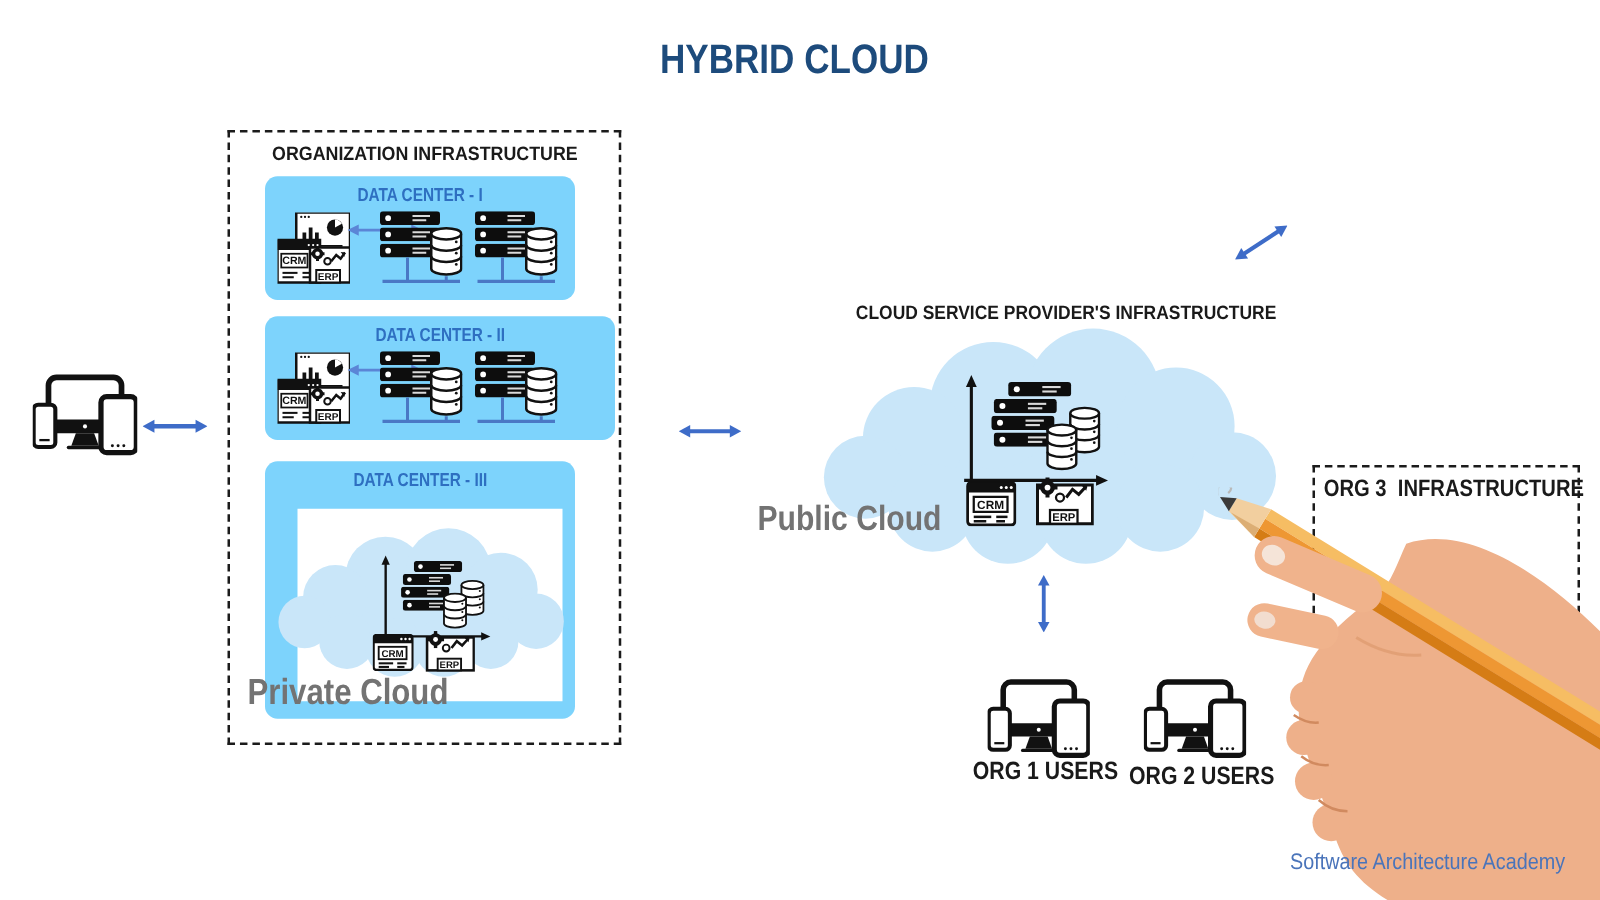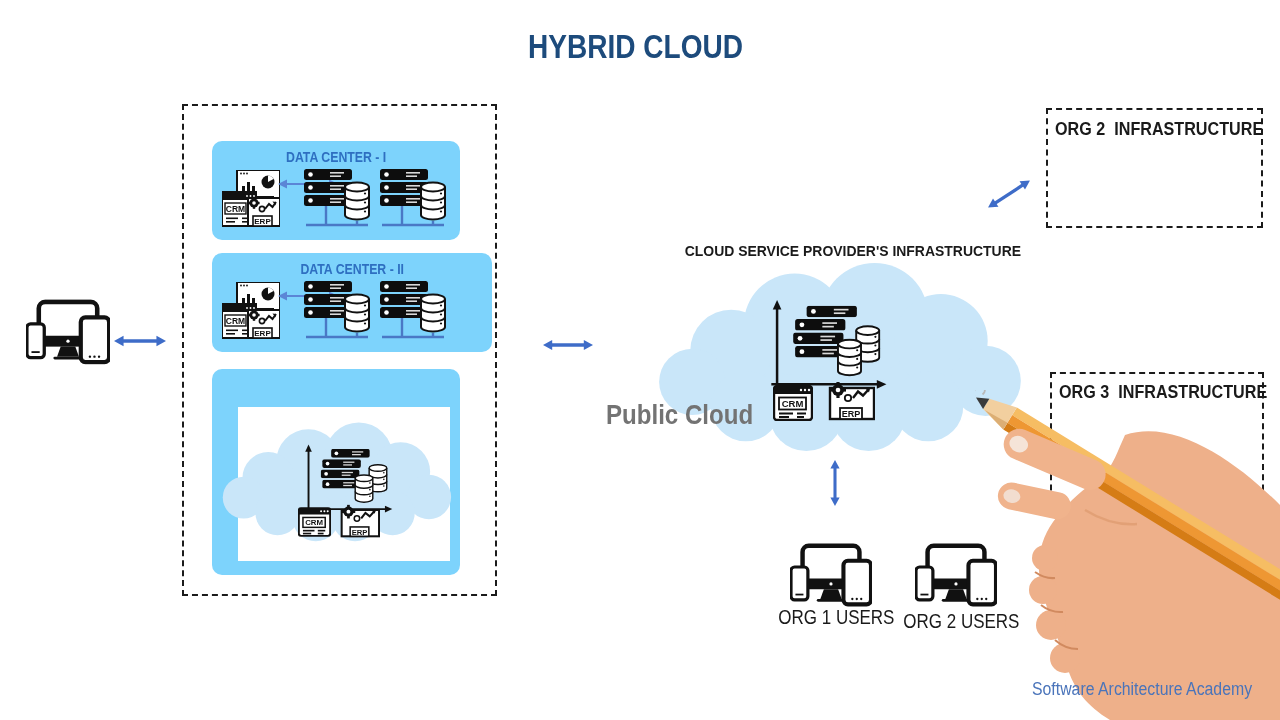--- a/index.html
+++ b/index.html
@@ -20,21 +20,21 @@
   .dc-title .cond-c{transform:scaleX(0.82);}
   .provider-heading{left:666px;top:242px;width:335px;text-align:center;font-weight:bold;font-size:15.5px;}
   .provider-heading .cond-c{transform:scaleX(0.90);}
   .cloud-label{font-weight:bold;color:#737373;}
   .private-label{left:196px;top:536px;font-size:29px;}
   .private-label .cond{transform:scaleX(0.86);}
   .public-label{left:606px;top:399px;font-size:28px;}
   .public-label .cond{transform:scaleX(0.86);}
   .orgbox-label{font-size:19px;font-weight:bold;}
   .orgbox-label .cond{transform:scaleX(0.85);}
-  .users-label{width:130px;text-align:left;font-size:20px;font-weight:normal;}
+  .users-label{width:130px;text-align:left;font-size:20px;font-weight:bold;}
   .users-label .cond-c{transform:scaleX(0.85);}
   .watermark{left:1032px;top:679px;font-size:18px;color:#4a74ba;z-index:7;}
   .watermark .cond{transform:scaleX(0.88);}
   .arrow-thick{color:#3e6cc8;}
   svg{display:block;}
 </style>
 </head>
 <body>
 
 <div id="stage">
@@ -196,20 +196,21 @@
   <h1 class="abs title"><span class="cond">HYBRID CLOUD</span></h1>
 
   <svg class="abs" style="left:26px;top:299px" width="84" height="66" viewBox="0 0 92 72">
       <use href="#sym-devices"></use>
     </svg>
   <svg class="abs arrow-thick" style="left:114px;top:331px" width="52" height="20" viewBox="0 0 60 16">
       <use href="#sym-arrow"></use>
     </svg>
 
   <div class="abs dashed-box org-box">
+    <div class="abs org-heading"><span class="cond-c">ORGANIZATION INFRASTRUCTURE</span></div>
 
     <div class="dc-card" style="top:35px;height:99px;">
       <div class="dc-title"><span class="cond-c">DATA CENTER - I</span></div>
       <svg class="abs" style="left:10px;top:29px" width="58" height="60" viewBox="0 0 58 60">
           <use href="#sym-apps"></use>
         </svg>
       <svg class="abs" style="left:66px;top:37px" width="60" height="12" viewBox="0 0 60 12">
           <use href="#sym-arrow-thin"></use>
         </svg>
       <svg class="abs" style="left:92px;top:28px" width="67" height="60" viewBox="0 0 67 60">
@@ -230,34 +231,36 @@
         </svg>
       <svg class="abs" style="left:92px;top:28px" width="67" height="60" viewBox="0 0 67 60">
           <use href="#sym-servergroup"></use>
         </svg>
       <svg class="abs" style="left:168px;top:28px" width="67" height="60" viewBox="0 0 67 60">
           <use href="#sym-servergroup"></use>
         </svg>
     </div>
 
     <div class="dc-card" style="top:263px;height:206px;">
+      <div class="dc-title"><span class="cond-c">DATA CENTER - III</span></div>
       <div class="abs" style="left:26px;top:38px;width:212px;height:154px;background:#fff;"></div>
       <svg class="abs" style="left:4px;top:32px;color:#c9e6f9" width="240" height="160" viewBox="0 0 390 200">
           <use href="#sym-cloud"></use>
         </svg>
       <svg class="abs" style="left:86px;top:74px" width="96" height="72" viewBox="0 0 130 98">
           <use href="#sym-cloudservers"></use>
         </svg>
       <svg class="abs" style="left:86px;top:138px" width="33" height="30" viewBox="0 0 40 36">
           <use href="#sym-crm"></use>
         </svg>
       <svg class="abs" style="left:127px;top:135px" width="41" height="34" viewBox="0 0 48 40">
           <use href="#sym-erp"></use>
         </svg>
     </div>
+    <div class="abs cloud-label private-label" style="left:14px;top:432px;"><span class="cond">Private Cloud</span></div>
   </div>
 
   <svg class="abs arrow-thick" style="left:543px;top:335px" width="50" height="20" viewBox="0 0 60 16">
       <use href="#sym-arrow"></use>
     </svg>
 
   <div class="abs provider-heading"><span class="cond-c">CLOUD SERVICE PROVIDER'S INFRASTRUCTURE</span></div>
   <svg class="abs" style="left:646px;top:258px;color:#c9e6f9" width="385" height="195" viewBox="0 0 390 200">
       <use href="#sym-cloud"></use>
     </svg>
@@ -281,23 +284,20 @@
     </svg>
   <div class="abs users-label" style="left:768px;top:606px;"><span class="cond-c">ORG 1 USERS</span></div>
   <svg class="abs" style="left:913px;top:543px" width="86" height="64" viewBox="0 0 92 72">
       <use href="#sym-devices"></use>
     </svg>
   <div class="abs users-label" style="left:893px;top:610px;"><span class="cond-c">ORG 2 USERS</span></div>
 
   <svg class="abs arrow-thick" style="left:984px;top:185px;transform:rotate(-33deg);" width="50" height="18" viewBox="0 0 60 16">
       <use href="#sym-arrow"></use>
     </svg>
-  <div class="abs dashed-box" style="left:1046px;top:108px;width:213px;height:116px;">
-    <div class="abs orgbox-label" style="left:7px;top:8px;"><span class="cond">ORG 2  INFRASTRUCTURE</span></div>
-  </div>
 
   <div class="abs dashed-box" style="left:1050px;top:372px;width:210px;height:135px;">
     <div class="abs orgbox-label" style="left:7px;top:7px;"><span class="cond">ORG 3  INFRASTRUCTURE</span></div>
   </div>
 
   <svg class="abs" style="left:975px;top:390px;z-index:5" width="305" height="330" viewBox="0 0 305 330">
 
     <g>
       <path d="M150,45 C200,28 262,72 305,115 L305,330 L135,330
                C112,316 99,300 92,276 C84,250 72,222 66,196

